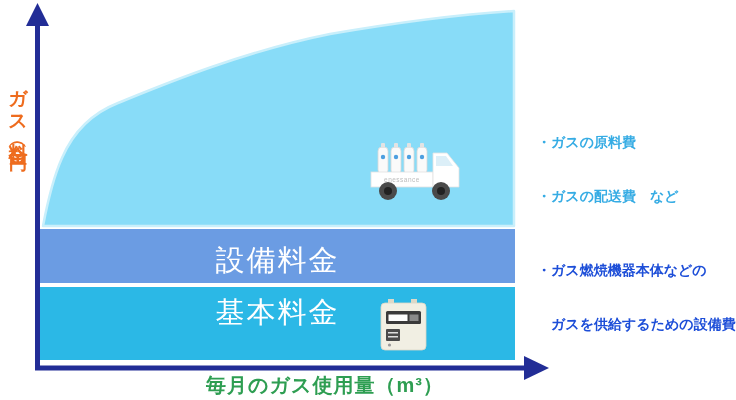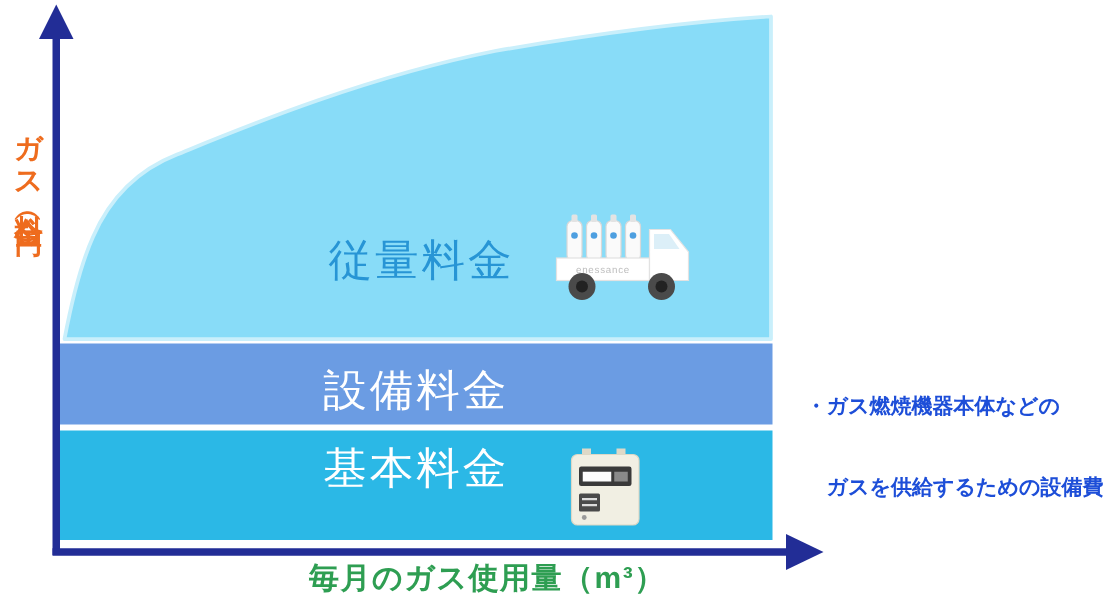--- a/index.html
+++ b/index.html
@@ -95,24 +95,27 @@
       <rect x="386" y="329" width="14" height="12" rx="1" fill="#4A4A4A"></rect>
       <rect x="388" y="332" width="10" height="1.5" fill="#DDDDDD"></rect>
       <rect x="388" y="336" width="10" height="1.5" fill="#DDDDDD"></rect>
       <circle cx="389.5" cy="345" r="1.6" fill="#9A9A9A"></circle>
     </g>
   </svg>
 
   <div class="y-label">ガス料金（円）</div>
   <div class="x-label">毎月のガス使用量（m³）</div>
 
-  <div class="vol-label">従量料金</div>
   <div class="band-label equip">設備料金</div>
   <div class="band-label basic">基本料金</div>
 
+  <div class="note note1">
+    <div class="line">・ガスの原料費</div>
+    <div class="line">・ガスの配送費　など</div>
+  </div>
   <div class="note note2">
     <div class="line">・ガス燃焼機器本体などの</div>
     <div class="line">　ガスを供給するための設備費</div>
   </div>
   <div class="note note3">
     
   </div>
 
 </div>
 

